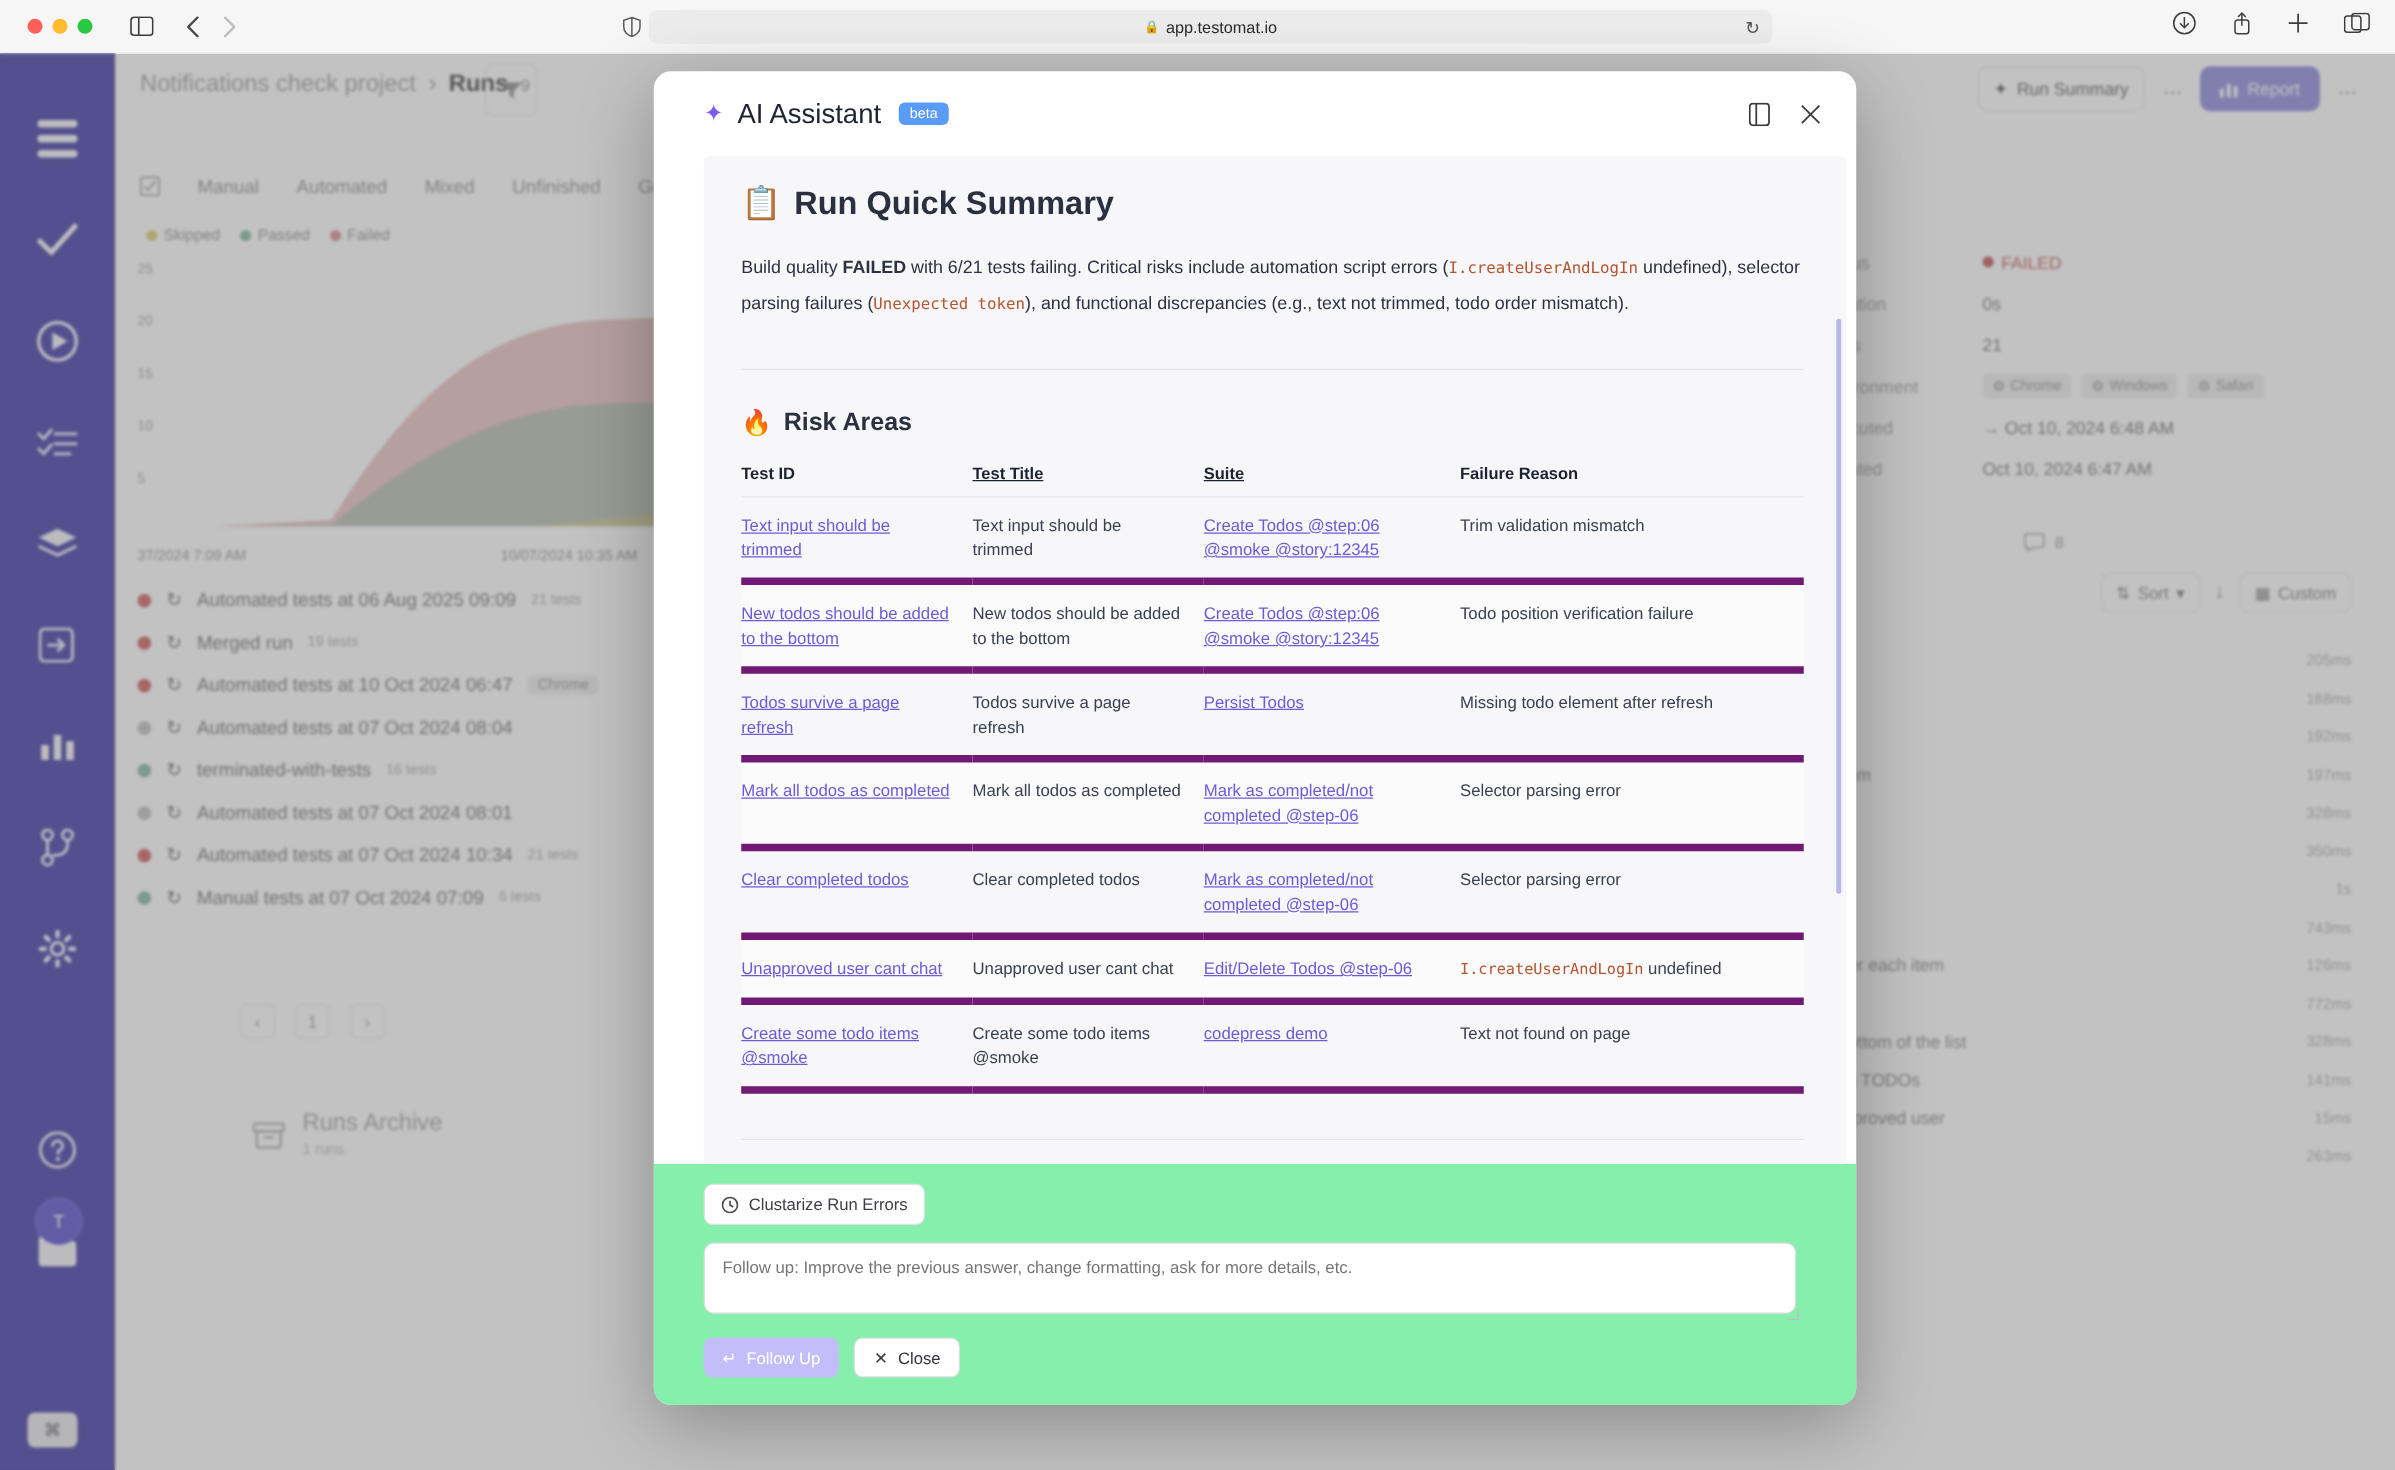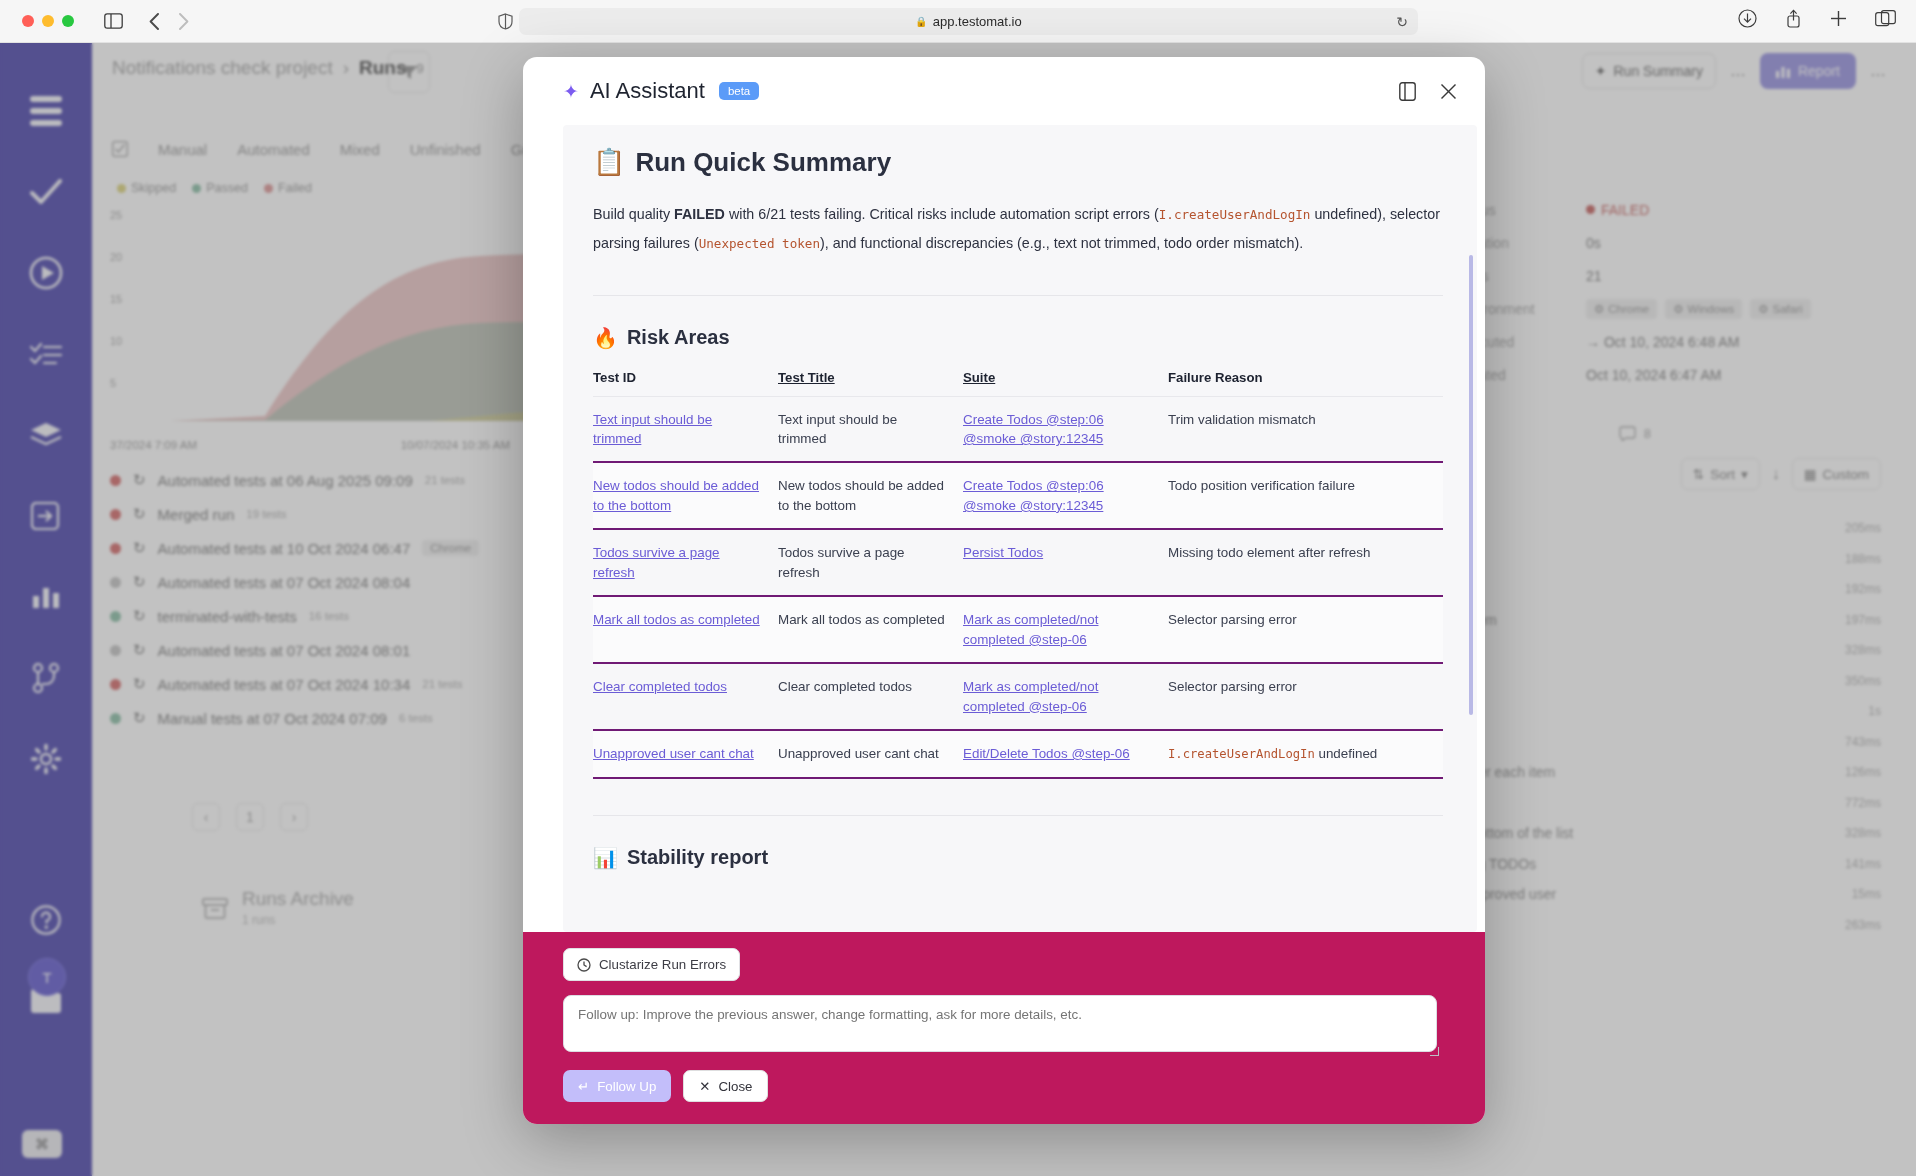--- a/index.html
+++ b/index.html
@@ -206,30 +206,30 @@
     font-size: 20px; color: #2b3040; font-weight: bold; display: flex; align-items: center; gap: 9px;
     margin-bottom: 20px;
   }
   table.risk { width: 100%; border-collapse: collapse; }
   table.risk th {
     text-align: left; font-size: 13.2px; color: #1d2230; font-weight: bold;
     padding: 0 14px 11px 0; border-bottom: 1px solid #e8e8ec;
   }
   table.risk td {
     font-size: 13.4px; color: #3b4050; padding: 13px 14px 13px 0;
-    border-bottom: 2px solid #701a75; vertical-align: top; line-height: 1.45;
+    border-bottom: 6px solid #701a75; vertical-align: top; line-height: 1.45;
   }
   table.risk tr:nth-child(even) td { background: #fbfbfc; }
   .lnk { color: #6b5cd6; text-decoration: underline; }
   td.code-cell code {
     font-family: "DejaVu Sans Mono", monospace; font-size: 12.2px; color: #b5542f;
   }
   .col1 { width: 185px; } .col2 { width: 185px; text-decoration: underline; } .col3 { width: 205px; text-decoration: underline; } .col4 { width: auto; }
 
-  .modal-foot { padding: 16px 48px 22px 40px; flex-shrink: 0; background: #be185d; }
+  .modal-foot { padding: 16px 48px 22px 40px; flex-shrink: 0; background: #86efac; }
   .clust-btn {
     display: inline-flex; align-items: center; gap: 8px; height: 33px; padding: 0 13px;
     border: 1px solid #e0e0e4; border-radius: 7px; font-size: 13.3px; color: #3d3d45;
     background: #fff;
   }
   .followup {
     margin-top: 14px; width: 100%; height: 57px; border: 1px solid #dcdce2;
     border-radius: 8px; padding: 11px 14px; font-size: 13.4px; color: #9b9ba5;
     resize: none; font-family: "Liberation Sans", sans-serif; background:#fff;
     position: relative;
@@ -754,20 +754,26 @@
           <td>Clear completed todos</td>
           <td><a class="lnk">Mark as completed/not completed @step-06</a></td>
           <td>Selector parsing error</td>
         </tr>
         <tr>
           <td><a class="lnk">Unapproved user cant chat</a></td>
           <td>Unapproved user cant chat</td>
           <td><a class="lnk">Edit/Delete Todos @step-06</a></td>
           <td class="code-cell"><code>I.createUserAndLogIn</code><span> undefined</span></td>
         </tr>
+        <tr>
+          <td><a class="lnk">Create some todo items @smoke</a></td>
+          <td>Create some todo items @smoke</td>
+          <td><a class="lnk">codepress demo</a></td>
+          <td>Text not found on page</td>
+        </tr>
       </tbody>
     </table>
 
     <div class="hr"></div>
 
     <div class="h2">
       <span>📊</span>
       <span>Stability report</span>
     </div>
 

